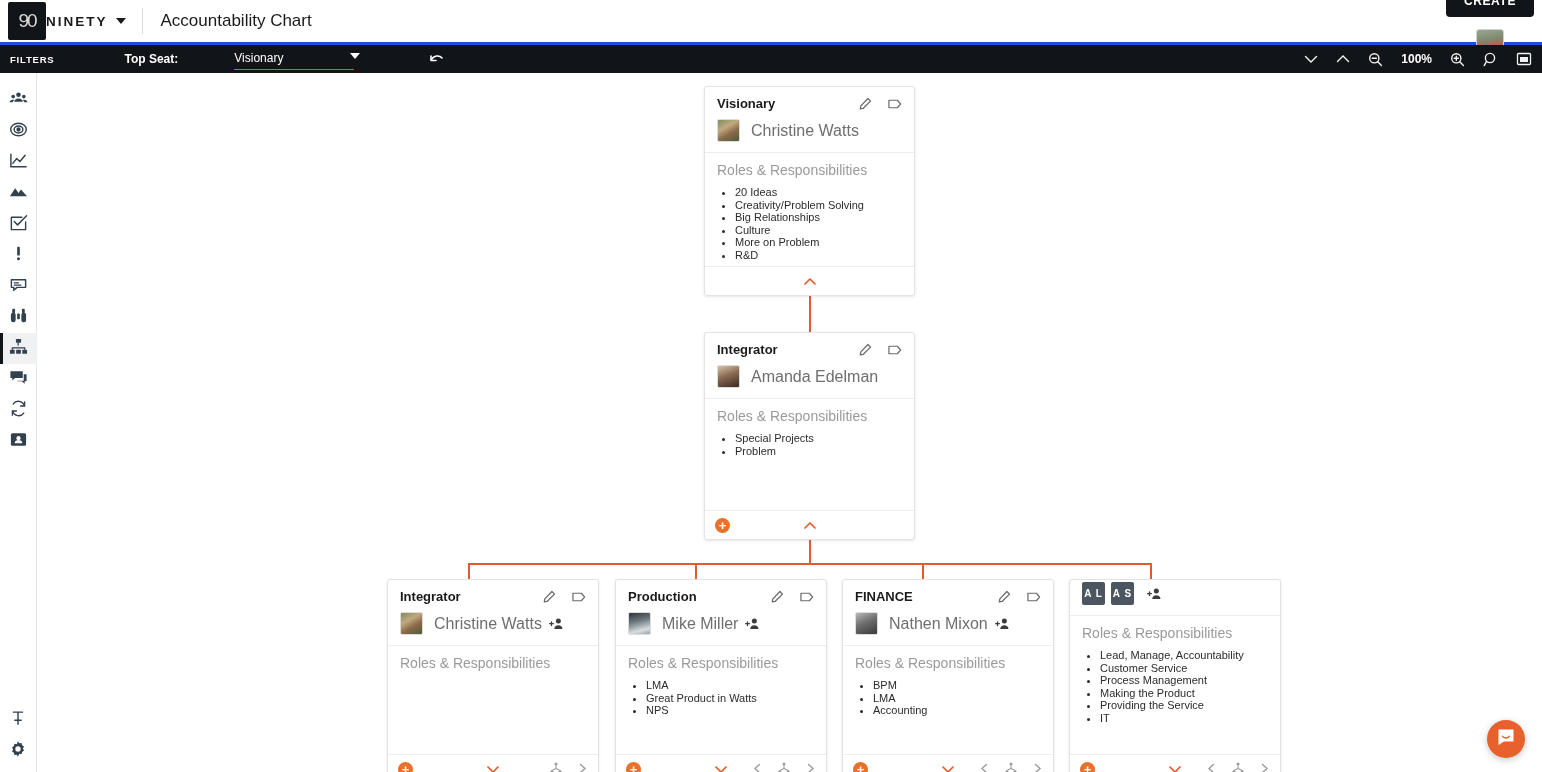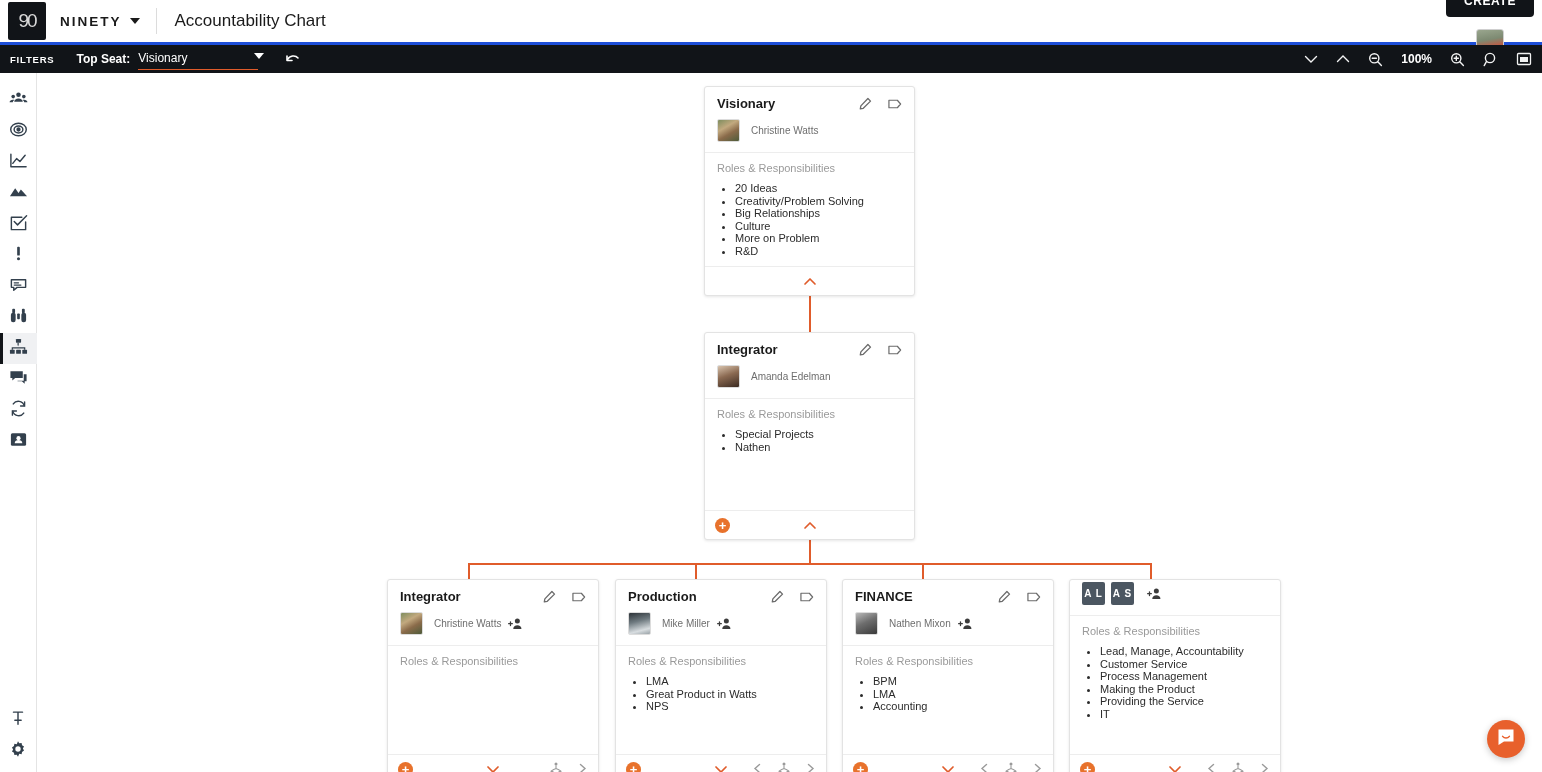--- a/index.html
+++ b/index.html
@@ -16,21 +16,21 @@
     position: absolute; top: 0; left: 0; width: 1542px; height: 45px;
     background: #ffffff; border-bottom: 3px solid #1d4ed8;
     display: flex; align-items: center;
   }
   .logo-box {
     width: 38px; height: 38px; margin-left: 8px; background: #111418;
     display: flex; align-items: center; justify-content: center; border-radius: 2px;
   }
   .logo-glyph { color: #d9d9d9; font-size: 19px; letter-spacing: -2px; font-weight: 400; }
   .brand {
-    margin-left: 14px; font-size: 13.5px; letter-spacing: 2px;
+    font-size: 13.5px; letter-spacing: 2px;
     color: #1a1a1a; font-weight: 700;
   }
   .brand-caret {
     margin-left: 8px; width: 0; height: 0;
     border-left: 5px solid transparent; border-right: 5px solid transparent;
     border-top: 6px solid #1a1a1a;
   }
   .hdr-divider { width: 1px; height: 26px; background: #dcdcdc; margin-left: 16px; }
   .page-title { margin-left: 18px; font-size: 17px; color: #1a1a1a; font-weight: 400; }
   .topbar-right {
@@ -43,21 +43,21 @@
   }
   .user-avatar {
     width: 28px; height: 28px; border-radius: 3px; overflow: hidden;
     background: linear-gradient(170deg,#9aa68e 0%, #7d8a72 38%, #b8604a 60%, #5e6b55 100%);
     border: 1px solid #cfcfcf;
   }
 
   
   .filterbar {
     position: absolute; top: 45px; left: 0; width: 1542px; height: 28px;
-    background: #111418; display: flex; align-items: center;
+    background: #111418; display: flex; align-items: center; gap: 48px;
   }
   .filters-label {
     color: #ffffff; font-size: 9.5px; font-weight: 700; letter-spacing: 0.8px;
     margin-left: 10px;
   }
   .topseat-label {
     color: #ffffff; font-size: 12px; font-weight: 700; margin-left: 22px;
   }
   .topseat-select {
     position: relative; margin-left: 8px; width: 120px;
@@ -118,30 +118,30 @@
     border-bottom: 1px solid #ededed;
   }
   .p-avatar {
     width: 23px; height: 23px; border-radius: 2px; overflow: hidden; flex: none;
     border: 1px solid #dcdcdc;
   }
   .p-avatar.christine { background: linear-gradient(150deg,#7e8d5e 0%,#c2a97f 35%,#8a6b4a 62%,#4e5b3a 100%); }
   .p-avatar.amanda   { background: linear-gradient(160deg,#d8c3ad 0%,#8b6a52 45%,#3b2a21 100%); }
   .p-avatar.mike     { background: linear-gradient(165deg,#2c3338 0%,#6f7a80 40%,#d8dde0 78%,#9aa3a8 100%); }
   .p-avatar.nathen   { background: linear-gradient(155deg,#b9b9b9 0%,#6e6e6e 45%,#3a3a3a 100%); }
-  .p-name { margin-left: 11px; font-size: 10px; color: #6e6e6e; }
+  .p-name { margin-left: 11px; font-size: 16px; color: #6e6e6e; }
   .initials-avatar {
     width: 23px; height: 23px; border-radius: 2px; background: #4b5661;
     color: #ffffff; font-size: 10px; font-weight: 700; letter-spacing: 1px;
     display: flex; align-items: center; justify-content: center; flex: none;
     margin-right: 6px;
   }
   .add-person { margin-left: 7px; color: #3c3c3c; display: flex; cursor: pointer; }
   .card-body { flex: 1; padding: 9px 12px 0 12px; }
-  .rr-label { font-size: 11px; color: #9a9a9a; }
+  .rr-label { font-size: 14px; color: #9a9a9a; }
   .rr-list { margin: 9px 0 0 18px; }
   .rr-list li { font-size: 11px; color: #2b2b2b; line-height: 11.8px; margin-bottom: 0.8px; }
   .card-foot {
     height: 29px; border-top: 1px solid #ededed; display: flex;
     align-items: center; padding: 0 10px; position: relative;
   }
   .plus-btn {
     width: 15px; height: 15px; border-radius: 50%; background: #e8722c;
     color: #ffffff; font-size: 13px; line-height: 13px; font-weight: 700;
     display: flex; align-items: center; justify-content: center; cursor: pointer;
@@ -434,21 +434,21 @@
         </span>
       </div>
       <div class="card-person">
         <span class="p-avatar amanda"></span>
         <span class="p-name">Amanda Edelman</span>
       </div>
       <div class="card-body">
         <div class="rr-label">Roles &amp; Responsibilities</div>
         <ul class="rr-list">
             <li>Special Projects</li>
-            <li>Nathen</li>
+            <li>Problem</li>
           </ul>
       </div>
       <div class="card-foot">
         <span class="plus-btn">+</span>
         <span class="collapse-chevron">
           <svg width="14" height="9" viewBox="0 0 14 9">
               <path d="M2 7 L7 2 L12 7" stroke="#e05c2b" stroke-width="1.7" fill="none" stroke-linecap="round" stroke-linejoin="round"></path>
             </svg>
         </span>
       </div>

